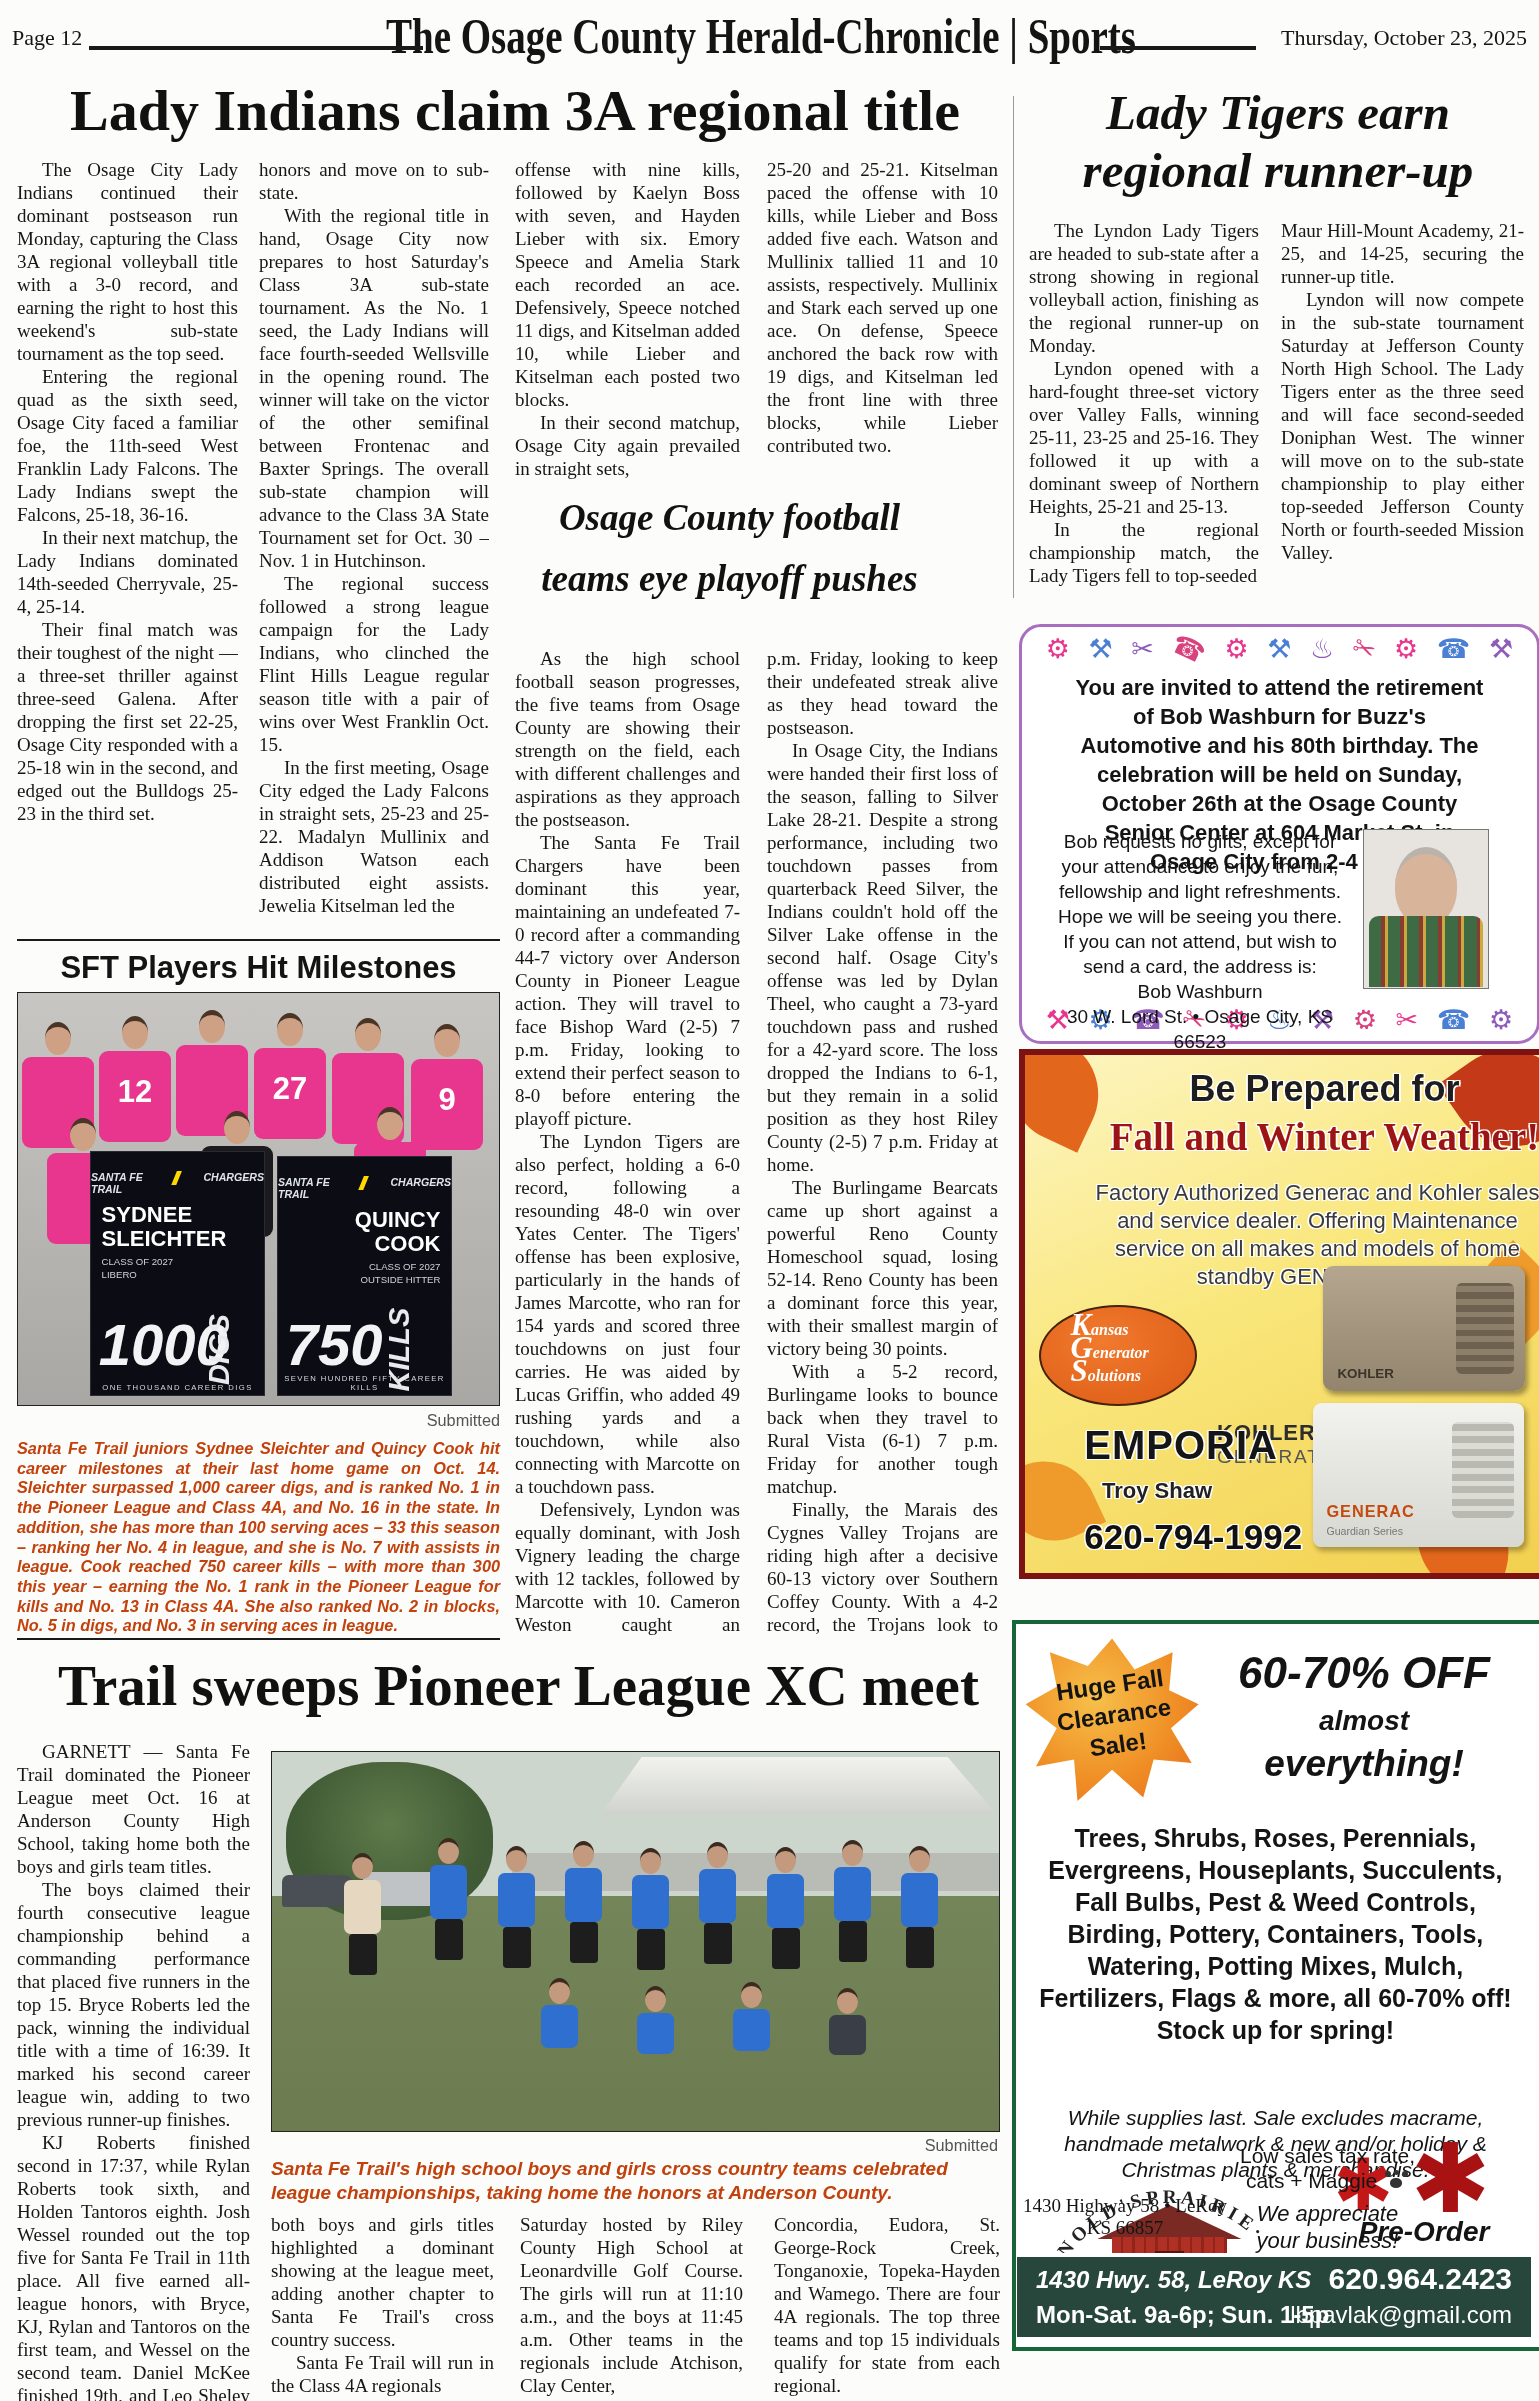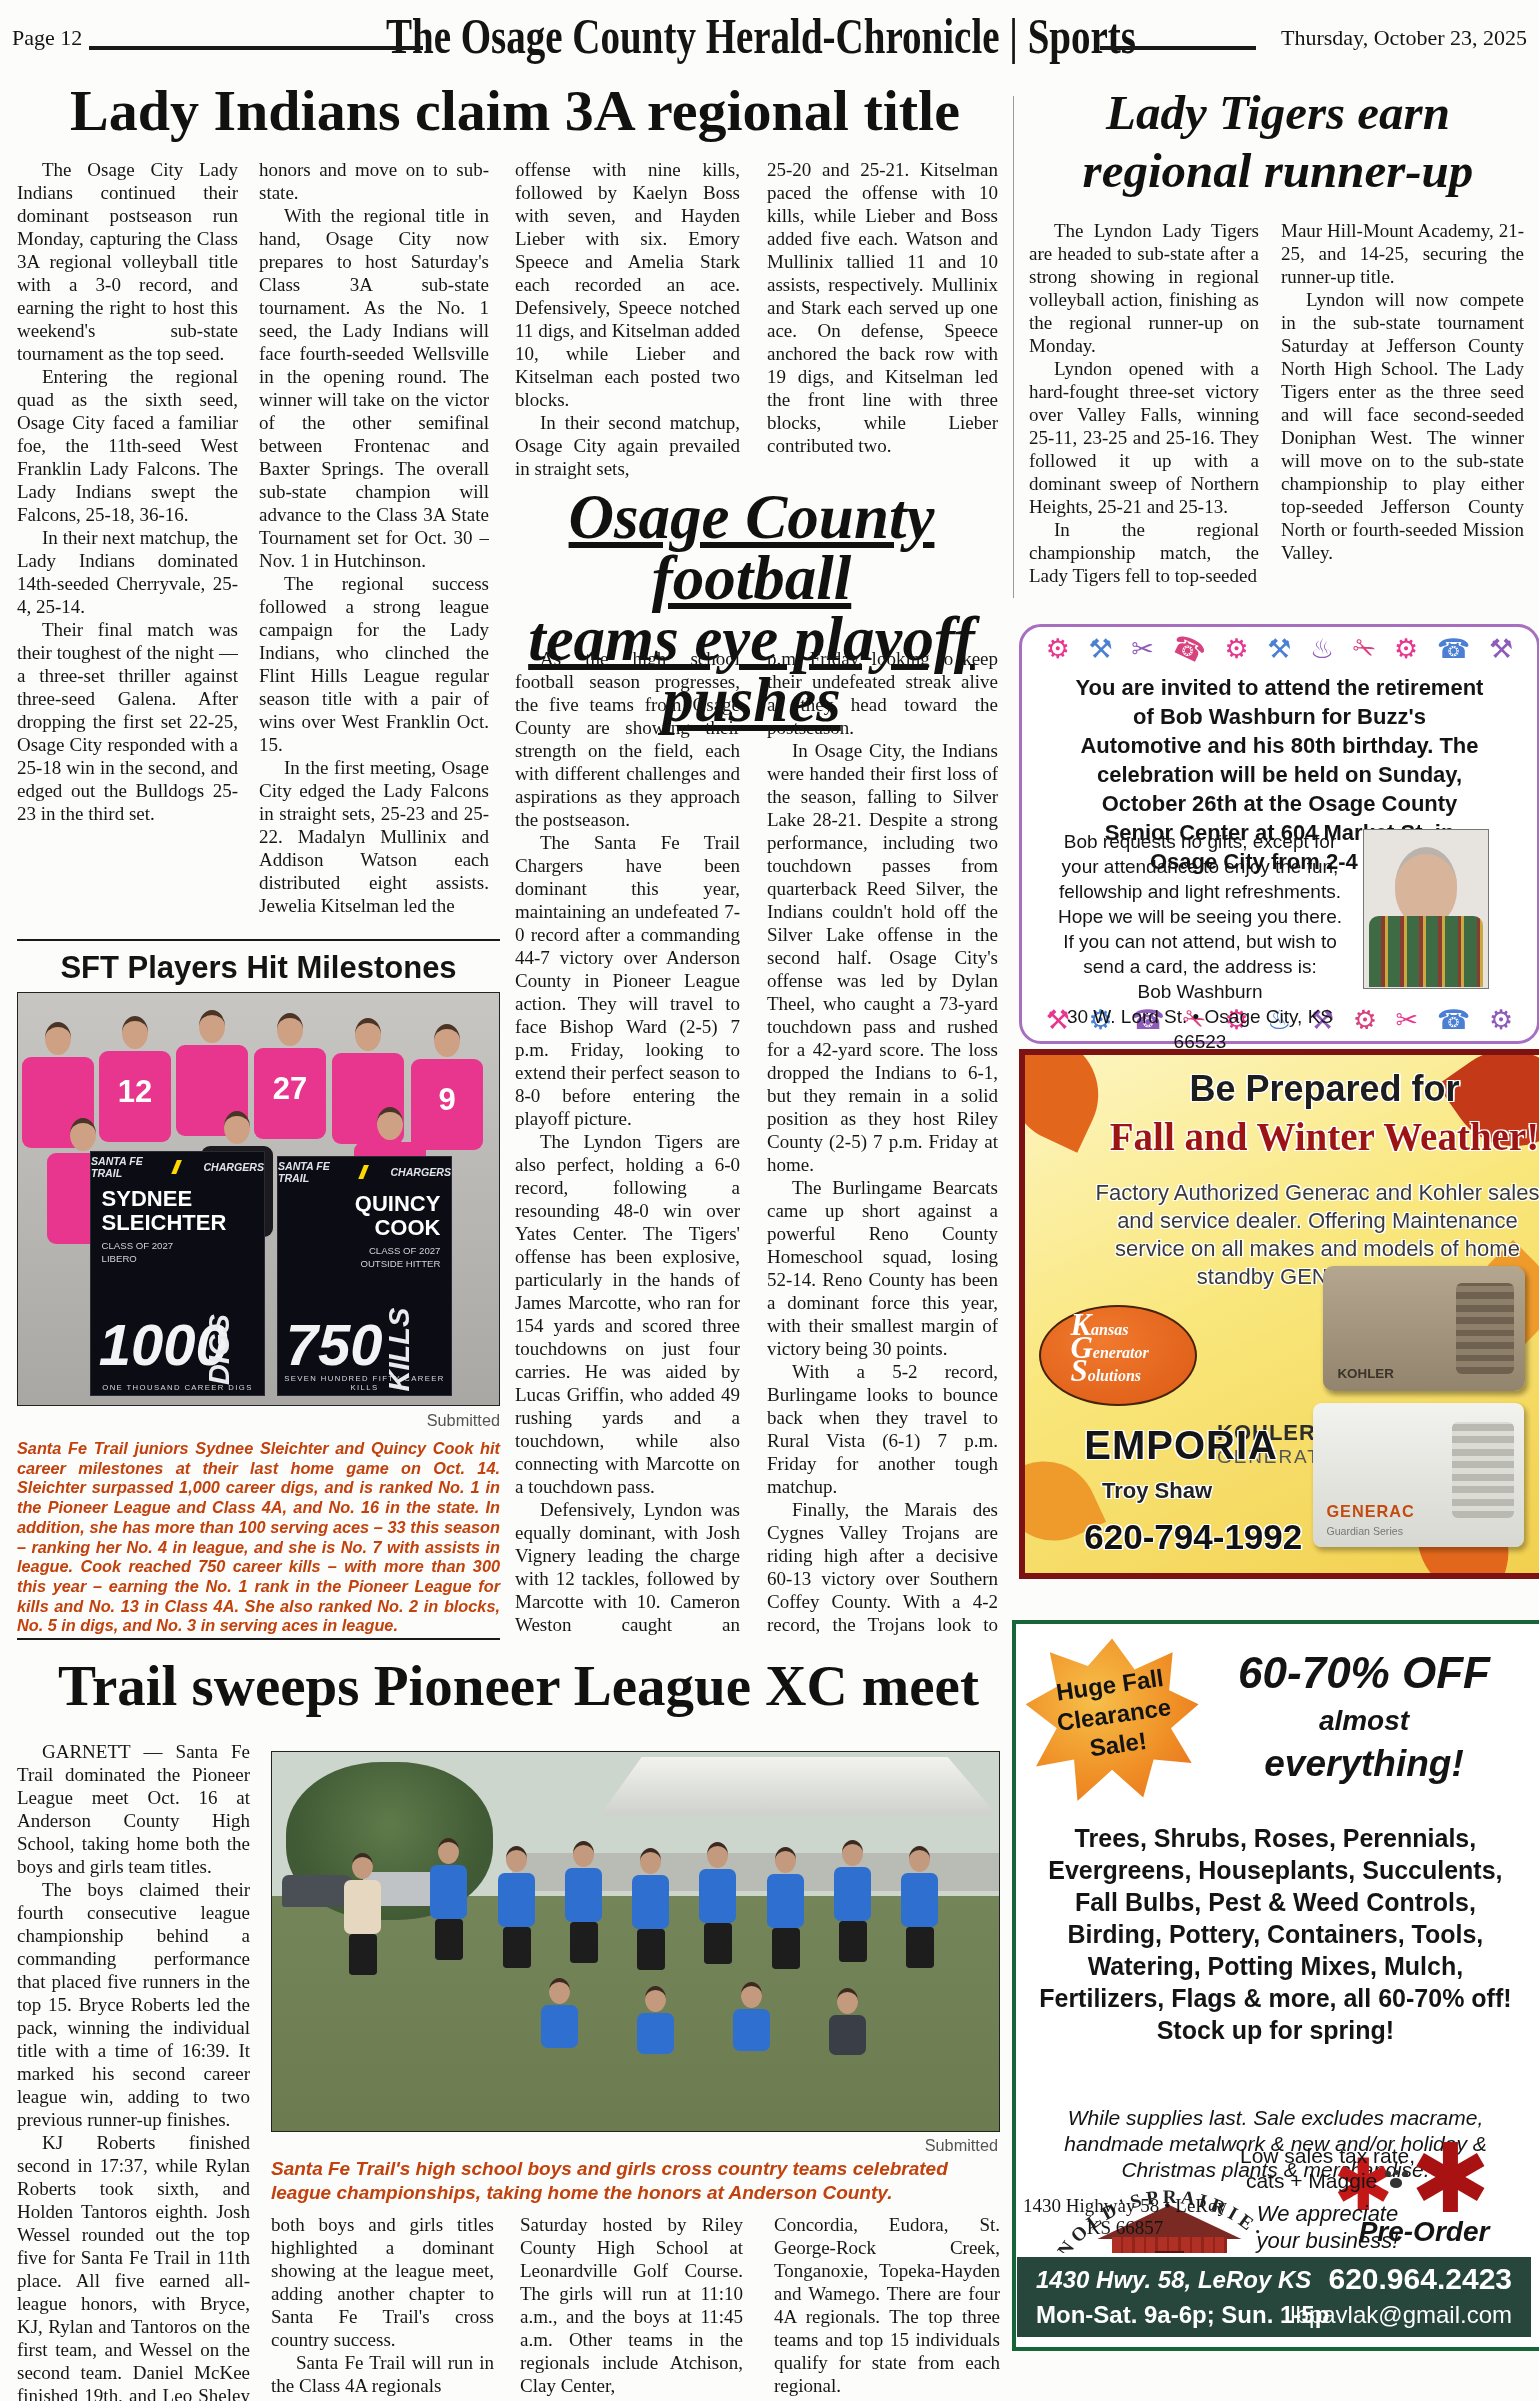--- a/index.html
+++ b/index.html
@@ -18,21 +18,21 @@
   
   .photo-frame{position:absolute;overflow:hidden;border:1.4px solid #222;}
   .fig{position:absolute;}
   .fig .h{width:21px;height:22px;border-radius:50%;background:#c49a7e;margin:0 auto;border-top:4.8px solid #3a2a20;}
   .fig .t{width:37px;height:54px;background:#2f6fd0;border-radius:6.7px;margin:1.4px auto 0;}
   .fig .l{width:28px;height:41px;background:#1d1d1d;margin:0 auto;border-radius:3.8px;}
   .player .h{width:26px;height:28px;border-radius:50%;background:#cfa184;margin:0 auto;border-top:5.8px solid #4a3426;}
   .player .t{width:72px;height:91px;background:#e8368f;border-radius:9px;margin:1.9px auto 0;position:relative;}
   .player .t span{position:absolute;left:0;right:0;top:23px;color:#fff;font:bold 31px "Liberation Sans",sans-serif;text-align:center;}
   .banner{position:absolute;background:#0c0d14;color:#fff;border:1.9px solid #2a2a33;font-family:"Liberation Sans",sans-serif;overflow:hidden;}
-  .banner .tm{display:flex;justify-content:center;gap:24px;align-items:center;font-style:italic;font-weight:bold;font-size:10.6px;color:#dfe3ea;margin-top:3px;}
+  .banner .tm{display:flex;justify-content:center;gap:24px;font-style:italic;font-weight:bold;font-size:10.6px;color:#dfe3ea;margin-top:19px;}
   .bolt{display:inline-block;width:7.7px;height:14.4px;background:#ffd800;transform:skewX(-22deg);}
   .banner .nm{font-weight:bold;font-size:22px;line-height:24px;margin:7.7px 0 0 10.6px;}
   .banner .cl{font-size:9.6px;color:#cfd3da;margin:5.8px 0 0 10.6px;line-height:12.5px;}
   .banner .big{position:absolute;left:7.7px;bottom:17.3px;font-weight:bold;font-style:italic;font-size:58px;color:#f2f3f5;}
   .banner .st{position:absolute;right:9.6px;bottom:29px;font-weight:bold;font-style:italic;font-size:29px;color:#e8eaee;transform:rotate(-90deg);transform-origin:center;}
   .banner .sub{position:absolute;left:0;right:0;bottom:2.9px;text-align:center;font-size:7.7px;letter-spacing:1.4px;color:#d8dadd;}
   
   .tools{position:absolute;display:flex;justify-content:space-around;font-family:"DejaVu Sans",sans-serif;}
   .tools i{font-style:normal;font-size:27px;}
   .tools i:nth-child(4n+1){color:#e8368f;}
@@ -99,21 +99,21 @@
         <p>In the regional championship match, the Lady Tigers fell to top-seeded</p>
       </div>
   </div>
   <div class="col" style="left:1281px;top:219px;width:243px;height:384px;">
     <div class="lead">Maur Hill-Mount Academy, 21-25, and 14-25, securing the runner-up title.</div>
     <div>
         <p>Lyndon will now compete in the sub-state tournament Saturday at Jefferson County North High School. The Lady Tigers enter as the three seed and will face second-seeded Doniphan West. The winner will move on to the sub-state championship to play either top-seeded Jefferson County North or fourth-seeded Mission Valley.</p>
       </div>
   </div>
 
-  <div class="headline i" style="left:508px;top:487px;width:487px;font-size:63px;line-height:61px;text-decoration:underline;">
+  <div class="headline i" style="left:486px;top:487px;width:487px;font-size:37px;line-height:61px;">
     <div>Osage County football</div>
     <div>teams eye playoff pushes</div>
   </div>
   <div class="col" style="left:515px;top:647px;width:225px;height:988px;">
     <div class="lead"></div>
     <div>
         <p>As the high school football season progresses, the five teams from Osage County are showing their strength on the field, each with different challenges and aspirations as they approach the postseason.</p>
         <p>The Santa Fe Trail Chargers have been dominant this year, maintaining an undefeated 7-0 record after a commanding 44-7 victory over Anderson County in Pioneer League action. They will travel to face Bishop Ward (2-5) 7 p.m. Friday, looking to extend their perfect season to 8-0 before entering the playoff picture.</p>
         <p>The Lyndon Tigers are also perfect, holding a 6-0 record, following a resounding 48-0 win over Yates Center. The Tigers' offense has been explosive, particularly in the hands of James Marcotte, who ran for 154 yards and scored three touchdowns on just four carries. He was aided by Lucas Griffin, who added 49 rushing yards and a touchdown, while also connecting with Marcotte on a touchdown pass.</p>
         <p>Defensively, Lyndon was equally dominant, with Josh Vignery leading the charge with 12 tackles, followed by Marcotte with 10. Cameron Weston caught an interception, and Marcotte recovered a fumble caused by Alex Brady.</p>

